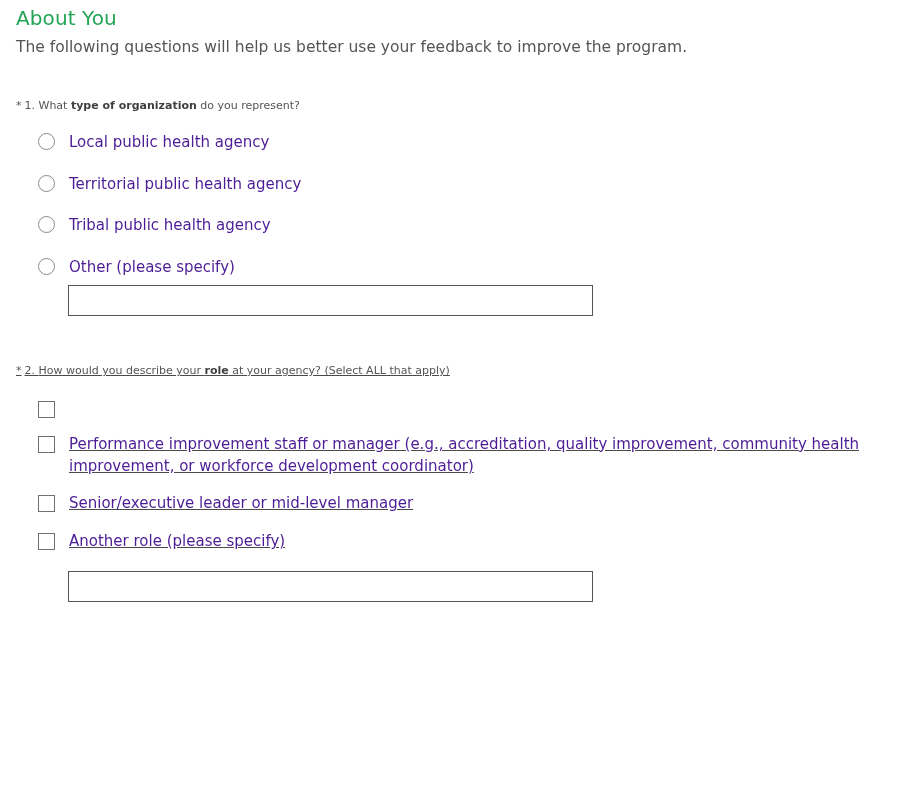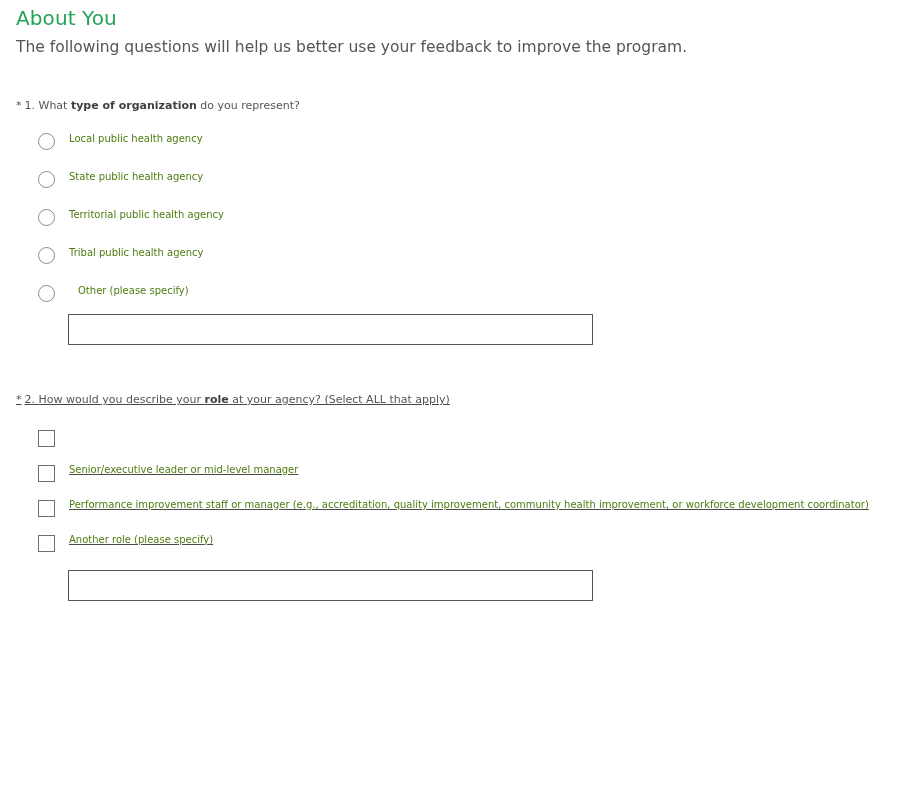--- a/index.html
+++ b/index.html
@@ -73,22 +73,22 @@
     width: 17px;
     height: 17px;
     border: 1.6px solid #6f6f6f;
     box-sizing: border-box;
     flex: 0 0 auto;
     margin-left: 22px;
     margin-top: 2px;
     background: #fff;
   }
   .option-label {
-    font-size: 10px;
-    color: #4d7c0f;
+    font-size: 15px;
+    color: #4c1d95;
     margin-left: 14px;
     line-height: 1.45;
     max-width: 830px;
   }
   .text-input {
     display: block;
     margin-left: 52px;
     margin-top: 6px;
     width: 525px;
     height: 31px;
@@ -117,55 +117,51 @@
       <span>What </span><b>type of organization</b><span> do you represent?</span>
     </div>
 
     <div class="options">
       <div class="option-row">
         <span class="radio-mark"></span>
         <span class="option-label">Local public health agency</span>
       </div>
       <div class="option-row">
         <span class="radio-mark"></span>
-        <span class="option-label">State public health agency</span>
-      </div>
-      <div class="option-row">
-        <span class="radio-mark"></span>
         <span class="option-label">Territorial public health agency</span>
       </div>
       <div class="option-row">
         <span class="radio-mark"></span>
         <span class="option-label">Tribal public health agency</span>
       </div>
-      <div class="option-row" style="margin-bottom:12px;gap:9px;">
+      <div class="option-row" style="margin-bottom:6px;">
         <span class="radio-mark"></span>
         <span class="option-label">Other (please specify)</span>
       </div>
       <input class="text-input" type="text" value="" placeholder="" style="">
     </div>
   </div>
 
   <div class="question" style="margin-top:48px;text-decoration:underline;">
     <div class="question-text">
       <span class="req">*</span><span>2.</span>
       <span>How would you describe your </span><b>role</b><span> at your agency? (Select ALL that apply)</span>
     </div>
 
     <div class="options q2-options">
       <div class="option-row checkbox-row">
         <span class="check-mark"></span>
       </div>
       <div class="option-row checkbox-row">
         <span class="check-mark"></span>
-        <span class="option-label">Senior/executive leader or mid-level manager</span>
+        <span class="option-label" style="max-width:815px;">Performance improvement staff or manager (e.g., accreditation, quality improvement, community health improvement, or workforce development coordinator)</span>
       </div>
       <div class="option-row checkbox-row">
         <span class="check-mark"></span>
-        <span class="option-label" style="max-width:815px;">Performance improvement staff or manager (e.g., accreditation, quality improvement, community health improvement, or workforce development coordinator)</span>
+        <span class="option-label">Senior/executive leader or mid-level manager</span>
       </div>
       <div class="option-row checkbox-row" style="margin-bottom:18px;">
         <span class="check-mark"></span>
         <span class="option-label">Another role (please specify)</span>
       </div>
       <input class="text-input" type="text" value="" placeholder="" style="">
     </div>
   </div>
 
 </div>

